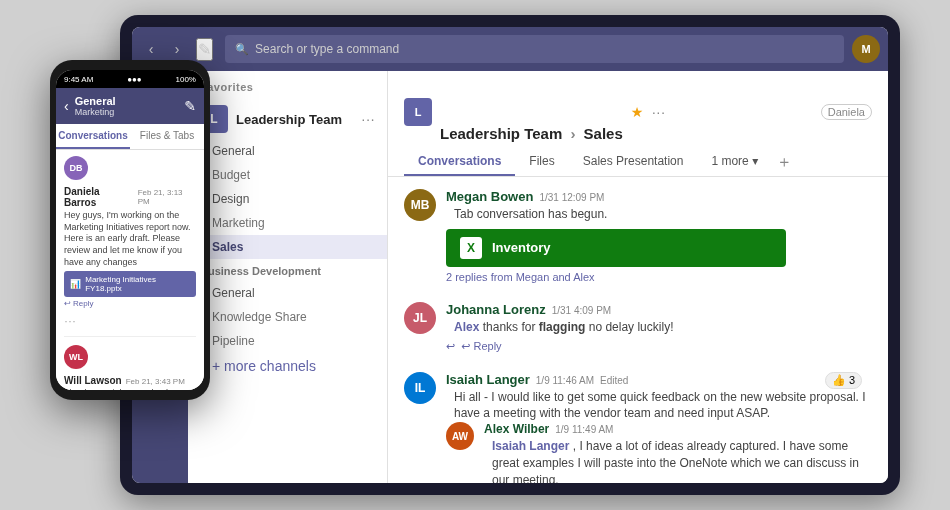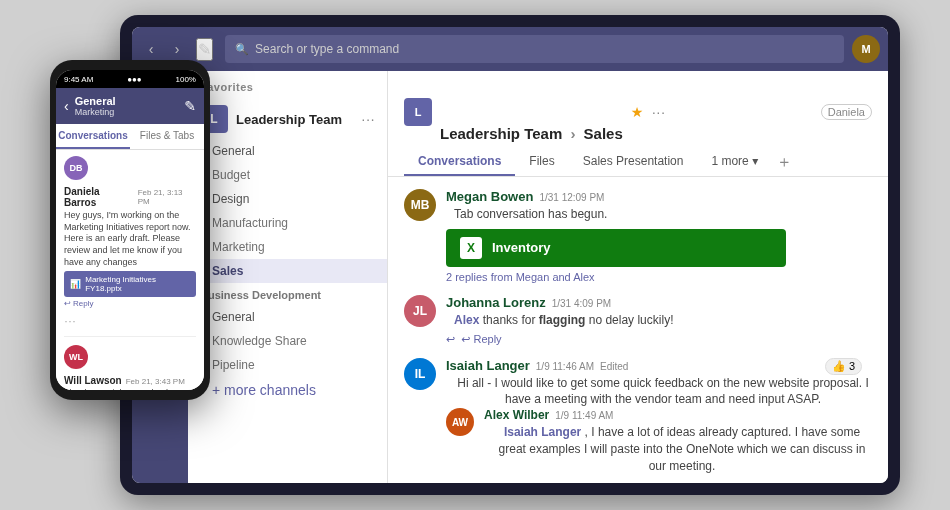--- a/index.html
+++ b/index.html
@@ -356,21 +356,21 @@
       margin-left: 4px;
     }
 
     
     .messages {
       flex: 1;
       overflow-y: auto;
       padding: 12px 16px;
       display: flex;
       flex-direction: column;
-      gap: 12px;
+      gap: 19px;
     }
 
     .message-group {
       display: flex;
       gap: 10px;
     }
 
     .msg-avatar {
       width: 32px;
       height: 32px;
@@ -471,21 +471,20 @@
       border-radius: 10px;
       padding: 1px 6px;
       font-size: 11px;
       display: flex;
       align-items: center;
       gap: 3px;
     }
 
     .msg-group-wrapper {
       position: relative;
-      text-align: center;
     }
 
     
     .phone {
       position: absolute;
       left: 50px;
       top: 60px;
       width: 160px;
       height: 340px;
       background: #1a1a1a;
@@ -715,23 +714,20 @@
           </div>
 
           <div class="channel-item">
             <span class="channel-item-text">General</span>
           </div>
           <div class="channel-item bold">
             <span class="channel-item-text">Budget</span>
           </div>
           <div class="channel-item">
             <span class="channel-item-text">Design</span>
-          </div>
-          <div class="channel-item bold">
-            <span class="channel-item-text">Manufacturing</span>
           </div>
           <div class="channel-item bold">
             <span class="channel-item-text">Marketing</span>
           </div>
           <div class="channel-item active">
             <span class="channel-item-text">Sales</span>
           </div>
 
           <div class="section-header">Business Development</div>
 

